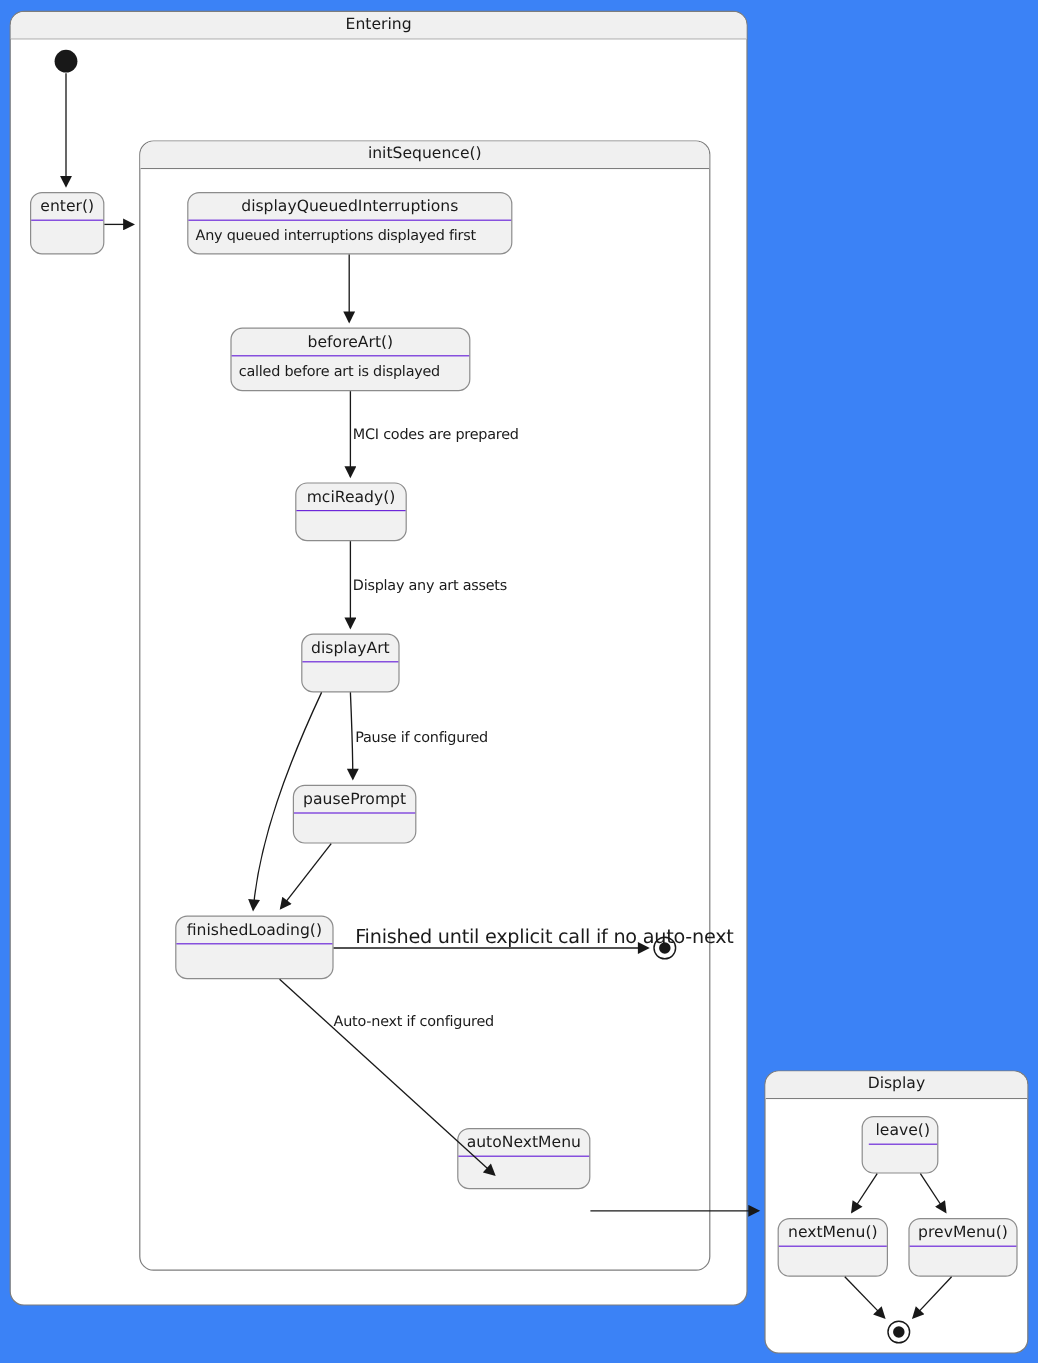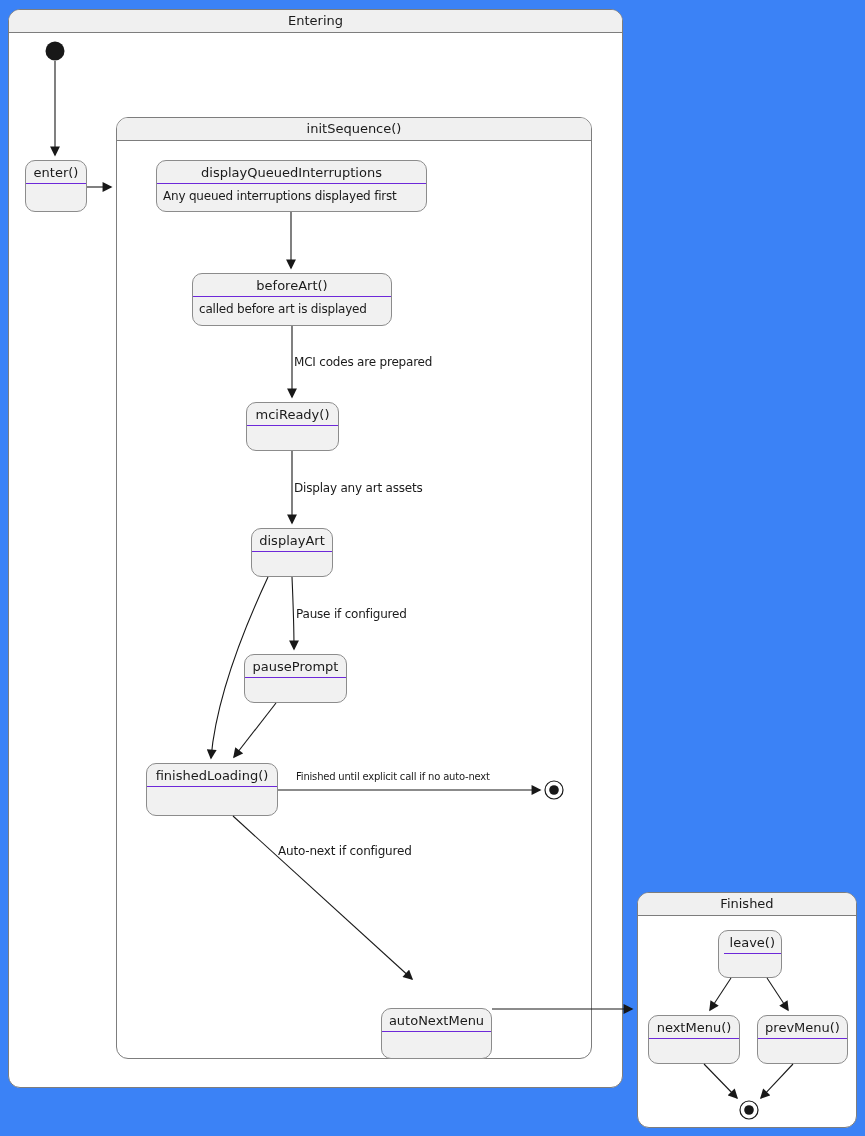--- a/index.html
+++ b/index.html
@@ -59,21 +59,21 @@
     white-space: nowrap;
   }
   
   .edge-label {
     position: absolute;
     font-size: 12px;
     letter-spacing: -0.2px;
     white-space: nowrap;
     z-index: 5;
   }
-  .edge-label.small { font-size: 10px; }
+  .edge-label.small { font-size: 16px; }
   
   svg.edges {
     position: absolute;
     left: 0; top: 0;
     width: 865px; height: 1136px;
     z-index: 4;
     pointer-events: none;
   }
 </style>
 </head>
@@ -83,21 +83,21 @@
 
   <div class="composite" style="left:8px; top:9px; width:615px; height:1079px;">
     <div class="composite-title">Entering</div>
   </div>
 
   <div class="composite" style="left:116px; top:117px; width:476px; height:942px;">
     <div class="composite-title">initSequence()</div>
   </div>
 
   <div class="composite" style="left:637px; top:892px; width:220px; height:236px;">
-    <div class="composite-title">Finished</div>
+    <div class="composite-title">Display</div>
   </div>
 
   <div class="state" style="left:25px; top:160px; width:62px; height:52px;">
     <div class="state-title">enter()</div>
     <div class="state-body"></div>
   </div>
 
   <div class="state" style="left:156px; top:160px; width:271px; height:52px;">
     <div class="state-title">displayQueuedInterruptions</div>
     <div class="state-body">
@@ -125,21 +125,21 @@
   <div class="state" style="left:244px; top:654px; width:103px; height:49px;">
     <div class="state-title">pausePrompt</div>
     <div class="state-body"></div>
   </div>
 
   <div class="state" style="left:146px; top:763px; width:132px; height:53px;">
     <div class="state-title">finishedLoading()</div>
     <div class="state-body"></div>
   </div>
 
-  <div class="state" style="left:381px; top:1008px; width:111px; height:51px;">
+  <div class="state" style="left:381px; top:940px; width:111px; height:51px;">
     <div class="state-title">autoNextMenu</div>
     <div class="state-body"></div>
   </div>
 
   <div class="state" style="left:718px; top:930px; width:64px; height:48px;align-items:flex-end;">
     <div class="state-title">leave()</div>
     <div class="state-body"></div>
   </div>
 
   <div class="state" style="left:648px; top:1015px; width:92px; height:49px;">

